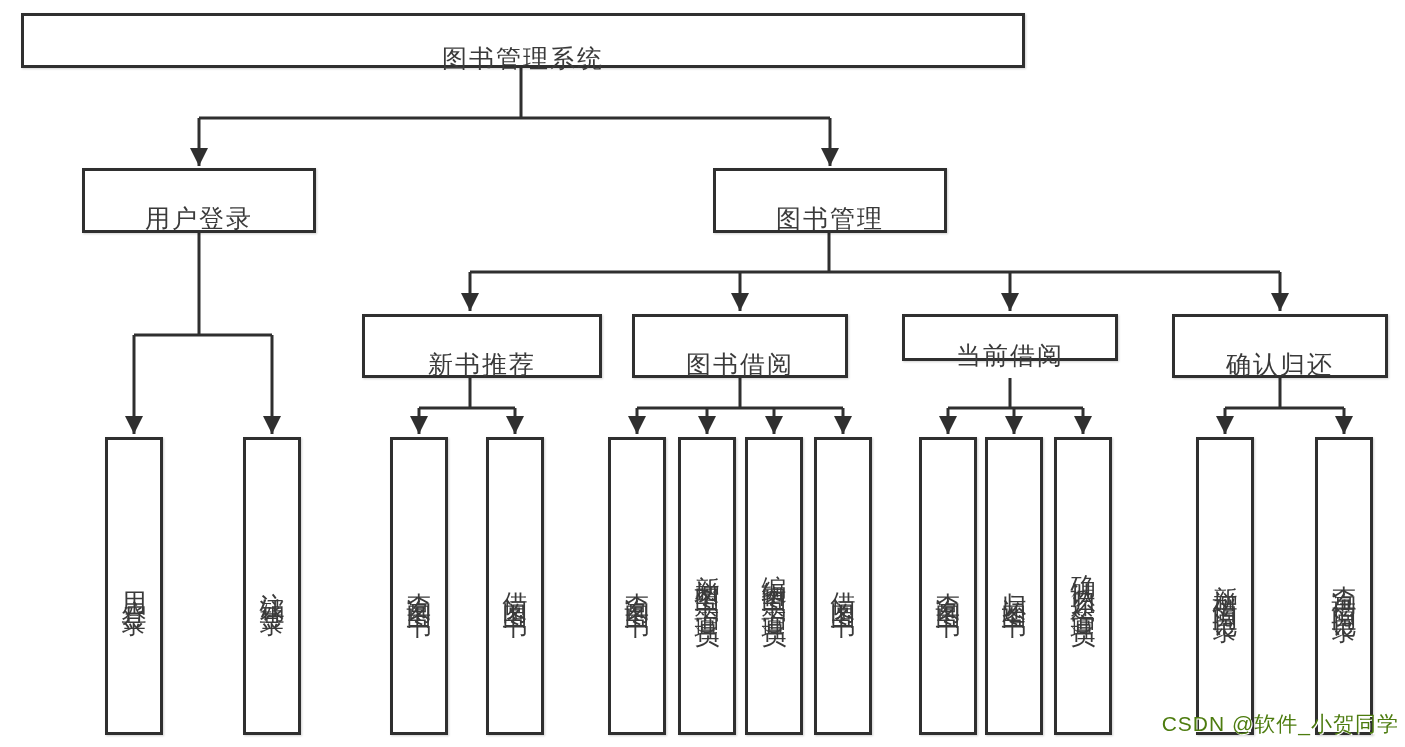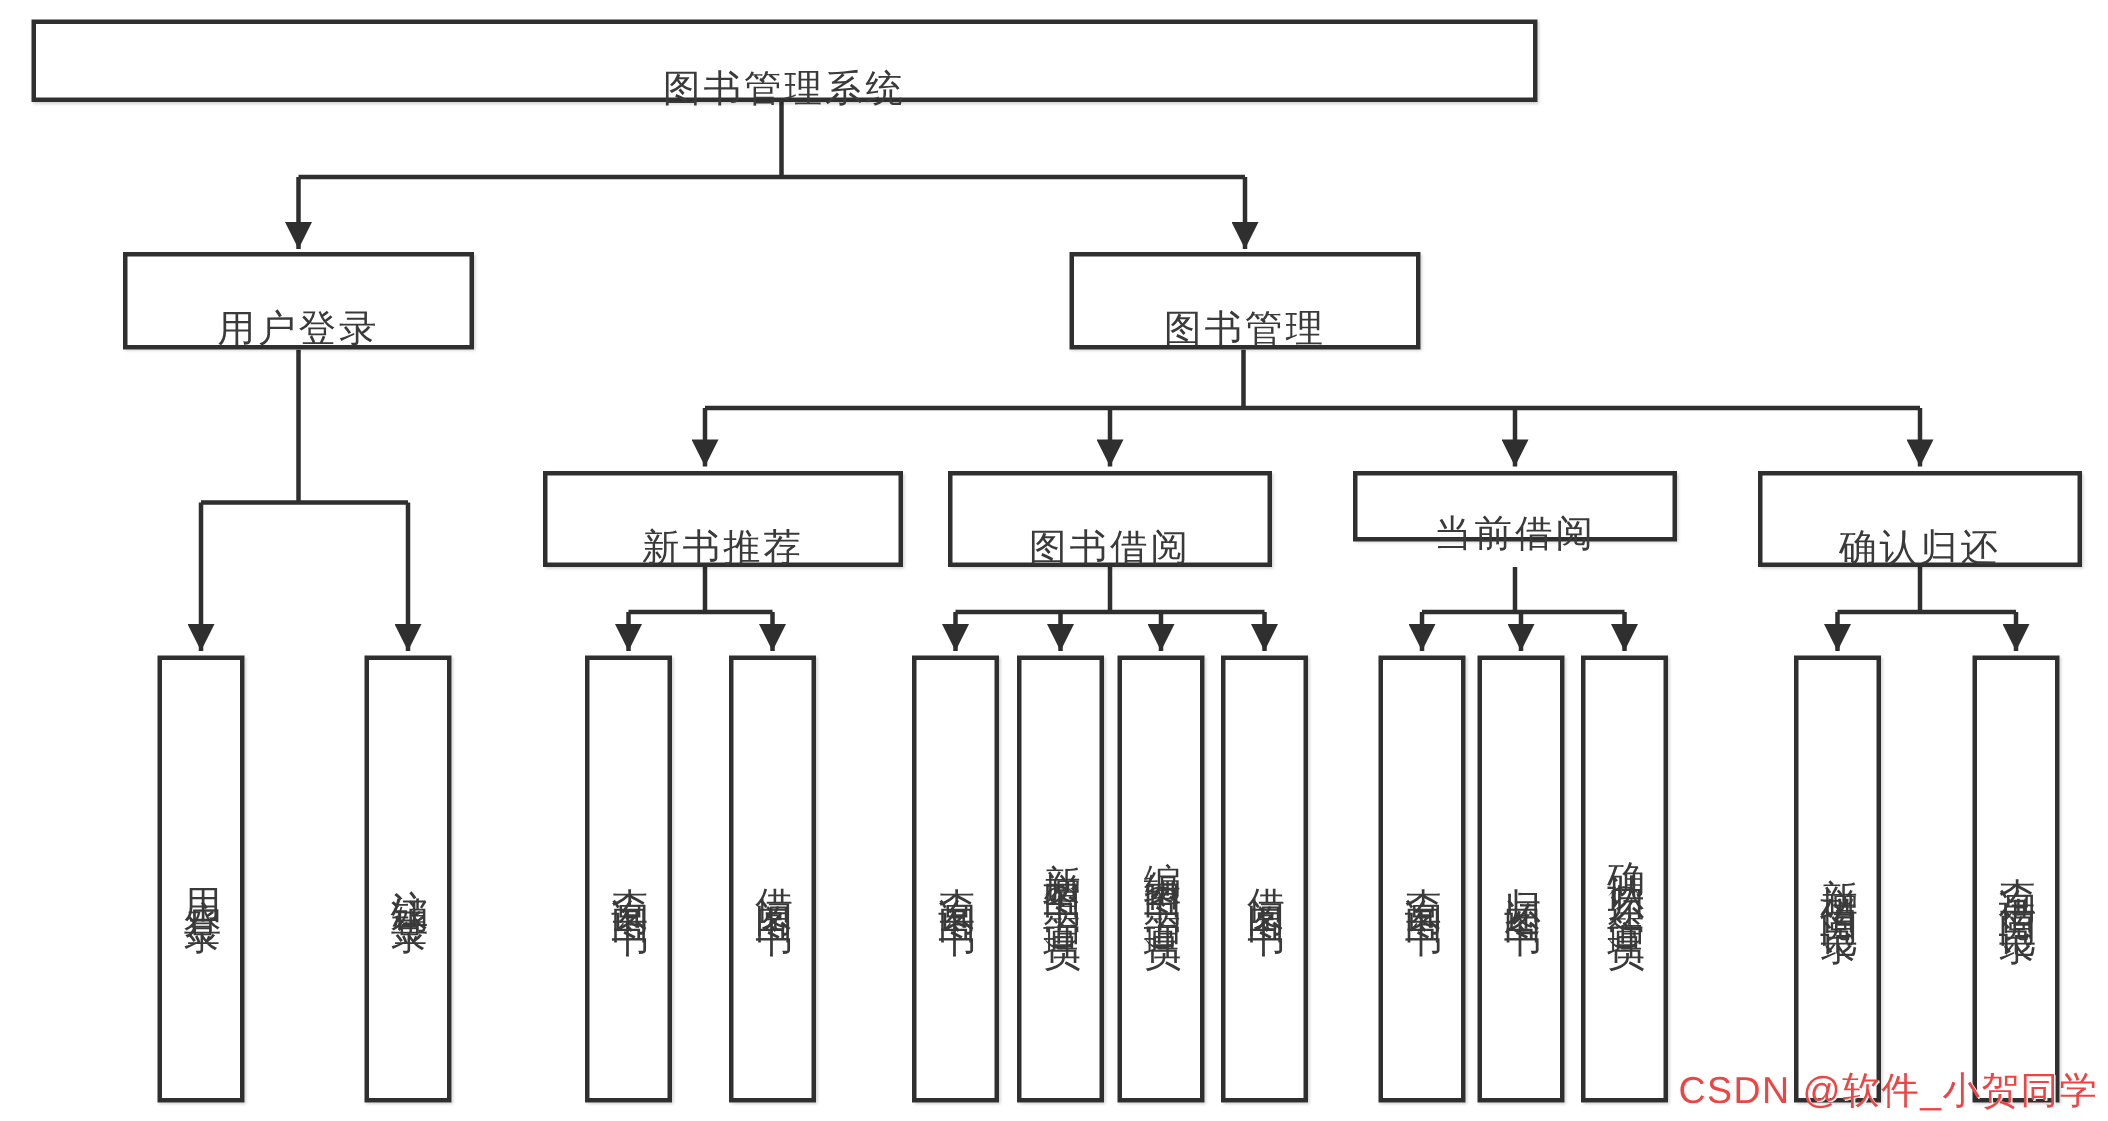--- a/index.html
+++ b/index.html
@@ -36,22 +36,22 @@
     writing-mode:vertical-rl;
     text-orientation:mixed;
     font-size:25px;color:#3a3a3a;
     letter-spacing:7px;
     line-height:1;
     white-space:nowrap;
   }
   #watermark{
     position:absolute;
     right:6px;top:710px;
-    font-size:25px;
-    color:#ef4444;
+    font-size:21px;
+    color:#4d7c0f;
     letter-spacing:1px;
     text-shadow:1px 1px 0 #ffffff;
     white-space:nowrap;
   }
 </style>
 </head>
 <body>
 
 <div id="canvas">
 

